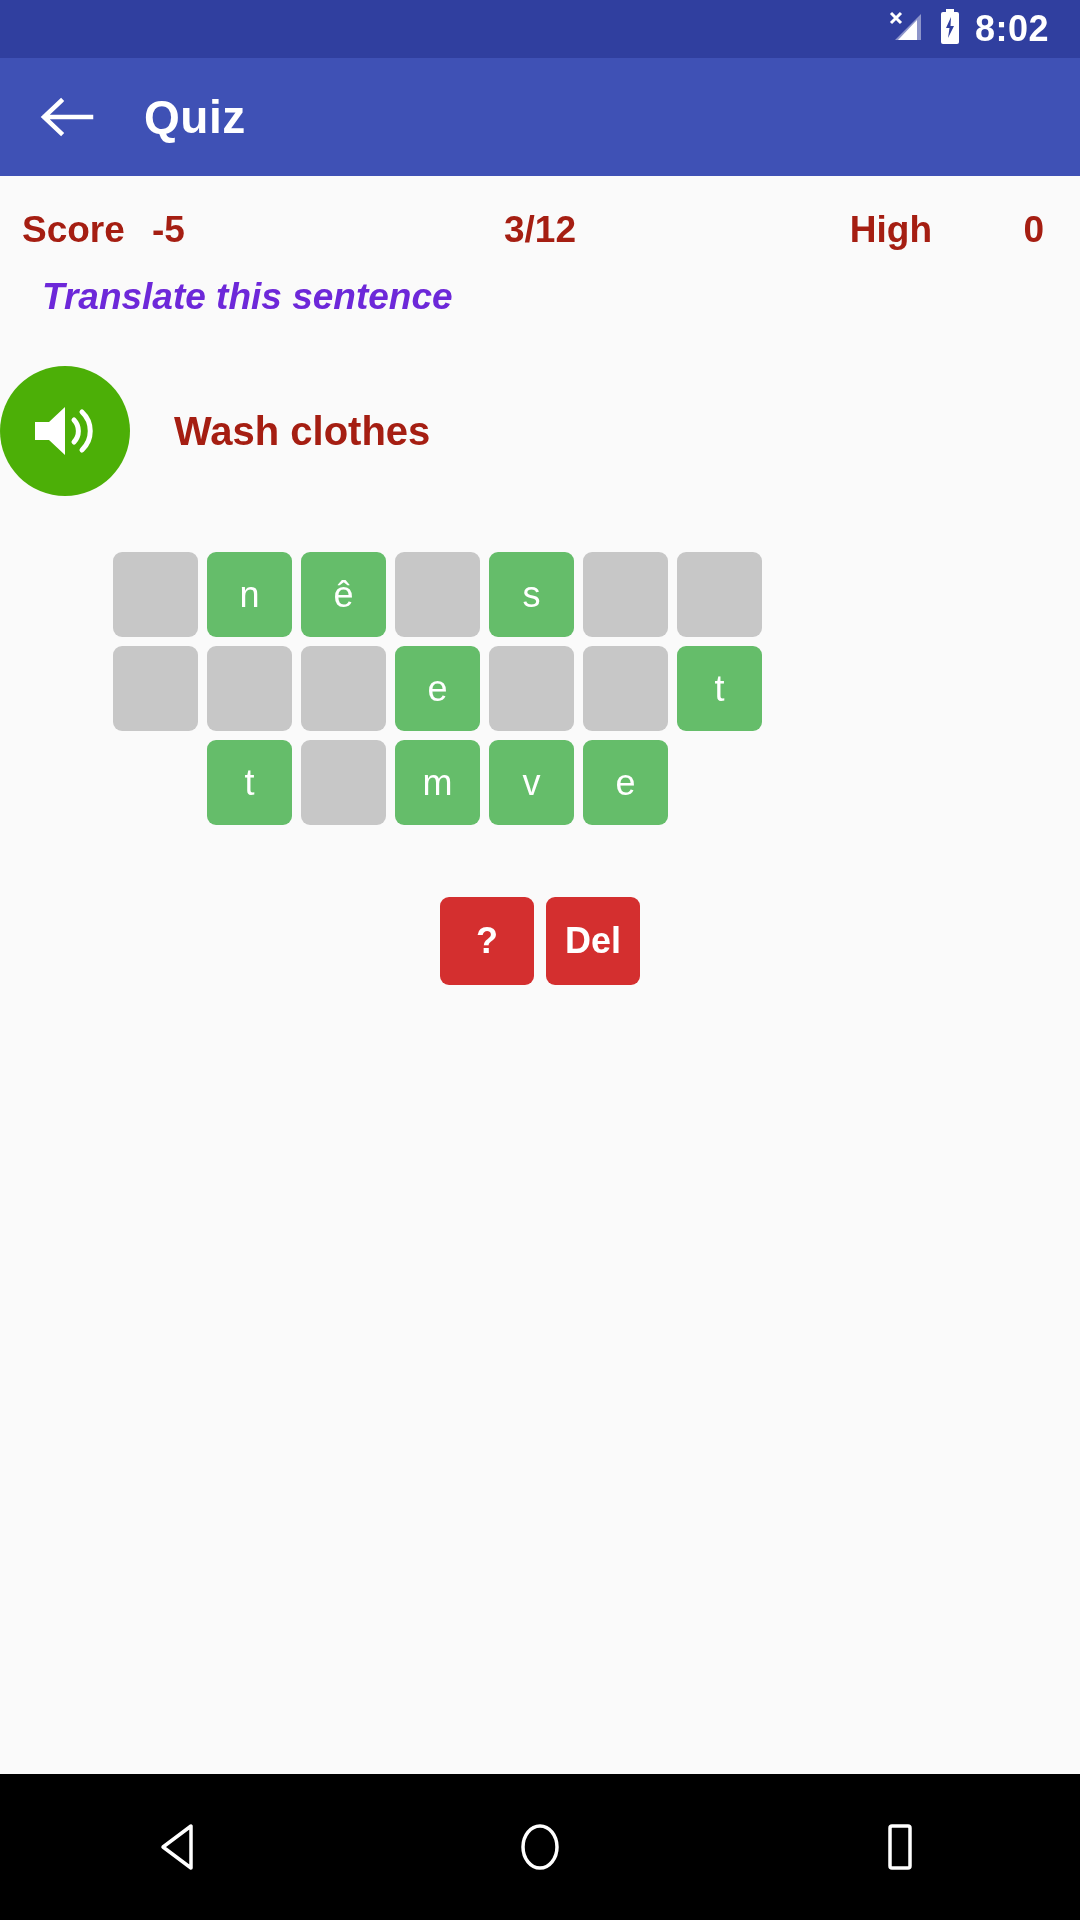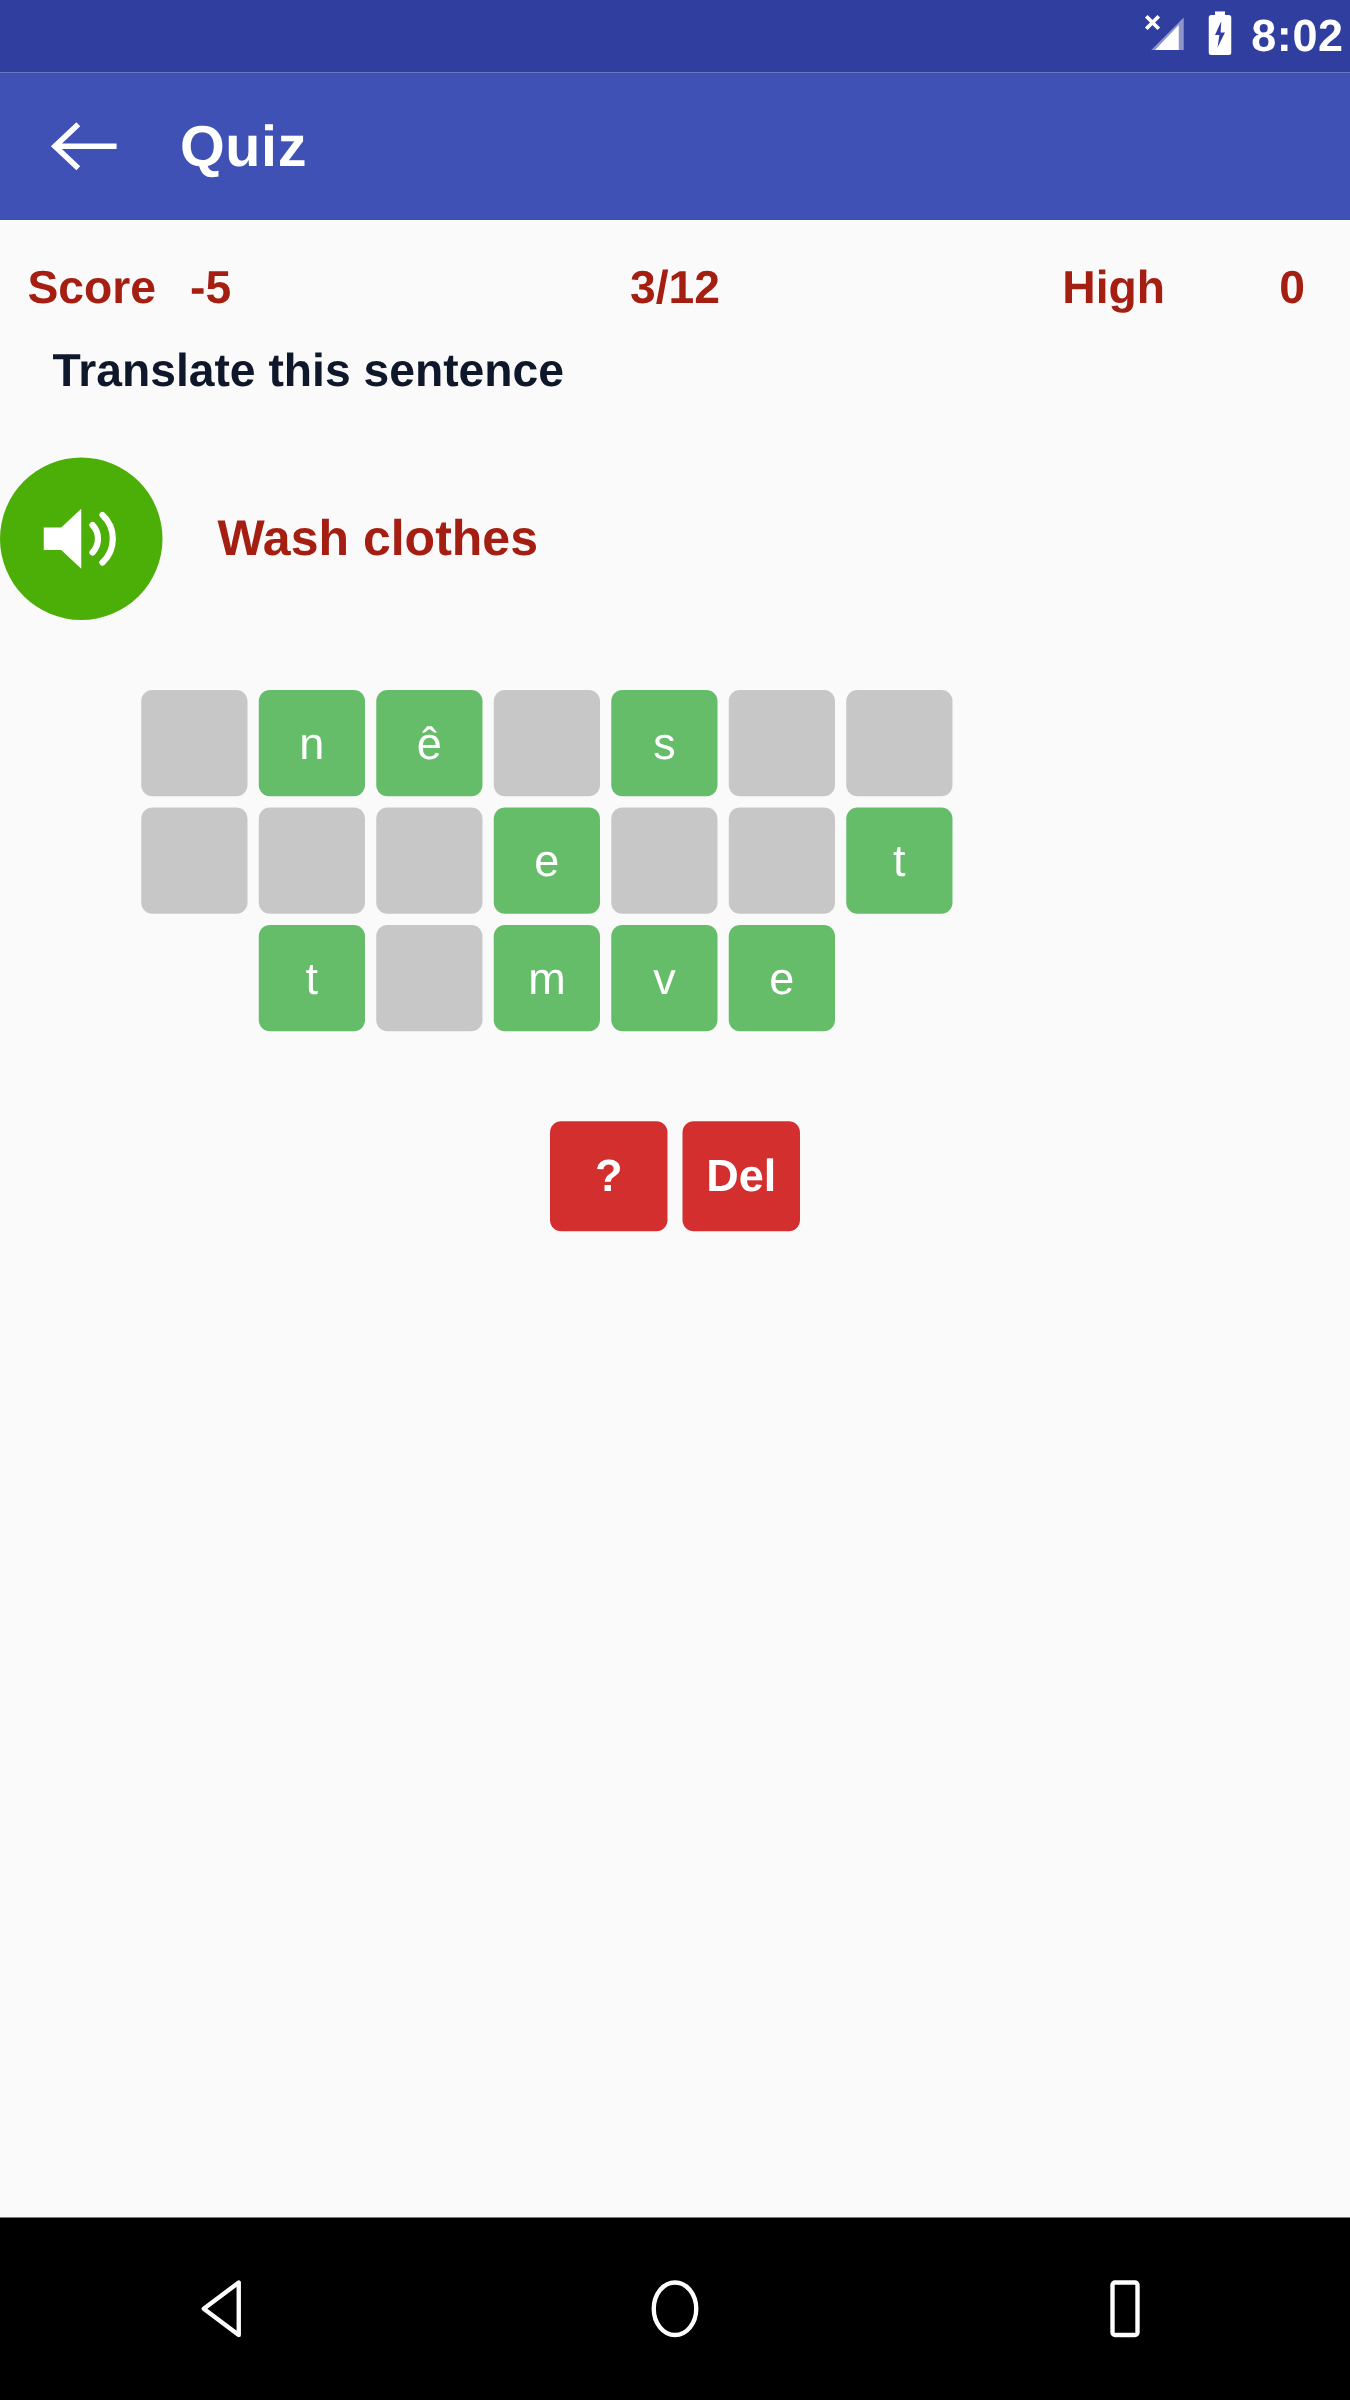--- a/index.html
+++ b/index.html
@@ -7,21 +7,21 @@
     width:1080px; height:1920px;
     font-family:"Liberation Sans", sans-serif;
     background:#fafafa; overflow:hidden;
   }
   .phone{ position:relative; width:1080px; height:1920px; background:#fafafa; }
 
   
   .statusbar{
     height:58px; background:#303f9f;
     display:flex; align-items:center; justify-content:flex-end;
-    padding-right:5px; gap:14px;
+    padding-right:31px; gap:14px;
   }
   .sb-icon{ display:block; }
   .sb-time{
     color:#ffffff; font-size:36px; font-weight:bold;
     letter-spacing:.5px; line-height:1;
   }
 
   
   .appbar{
     height:118px; background:#3f51b5;
@@ -40,22 +40,22 @@
     color:#a51e12; font-size:37px; font-weight:bold;
   }
   .score-label{ position:absolute; left:22px; }
   .score-value{ position:absolute; left:152px; }
   .score-progress{ position:absolute; left:0; right:0; text-align:center; }
   .high-label{ position:absolute; right:148px; }
   .high-value{ position:absolute; right:36px; }
 
   
   .prompt{
-    margin-left:42px; color:#0f172a;
-    font-size:37px; font-weight:bold;
+    margin-left:42px; color:#6d28d9;
+    font-size:37px; font-weight:bold;font-style:italic;
   }
 
   
   .phrase-row{
     display:flex; align-items:center; margin-top:48px; gap:44px;
   }
   .speaker-btn{
     width:130px; height:130px; border-radius:50%;
     background:#4caf07; display:flex; align-items:center; justify-content:center;
     flex-shrink:0;

